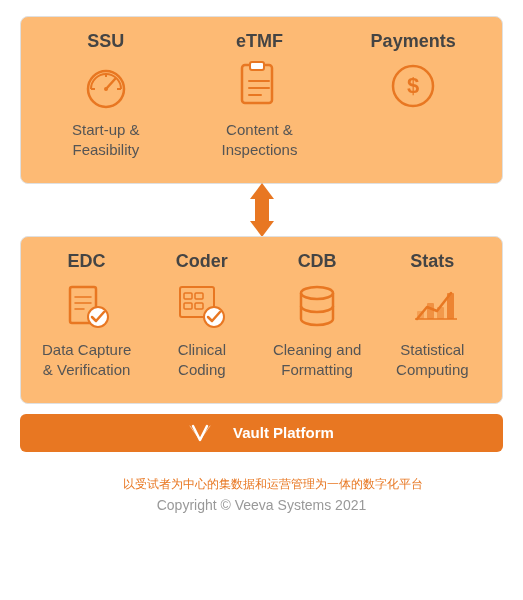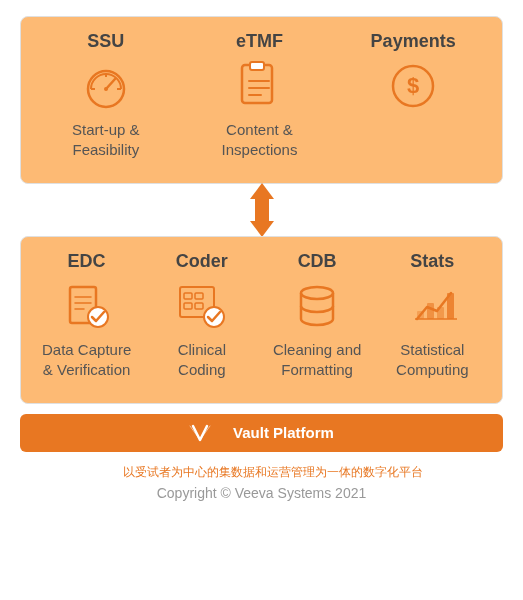--- a/index.html
+++ b/index.html
@@ -111,21 +111,21 @@
       font-weight: 700;
       display: flex;
       align-items: flex-start;
       gap: 20px;
     }
 
     .footer-zh {
       font-size: 12px;
       color: #E87722;
       text-align: center;
-      margin-top: 12px;
+      margin-top: 24px;
       padding-left: 23px;
     }
     .footer-copy {
       font-size: 14px;
       color: #999;
       text-align: center;
       margin-top: 4px;
     }
   </style>
 </head>

